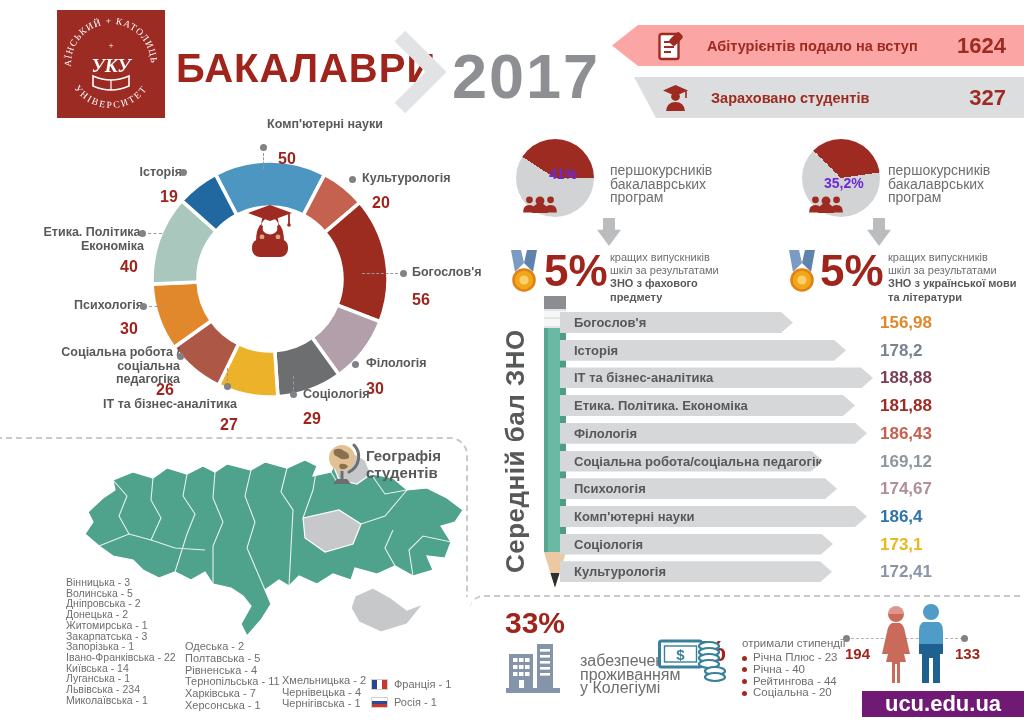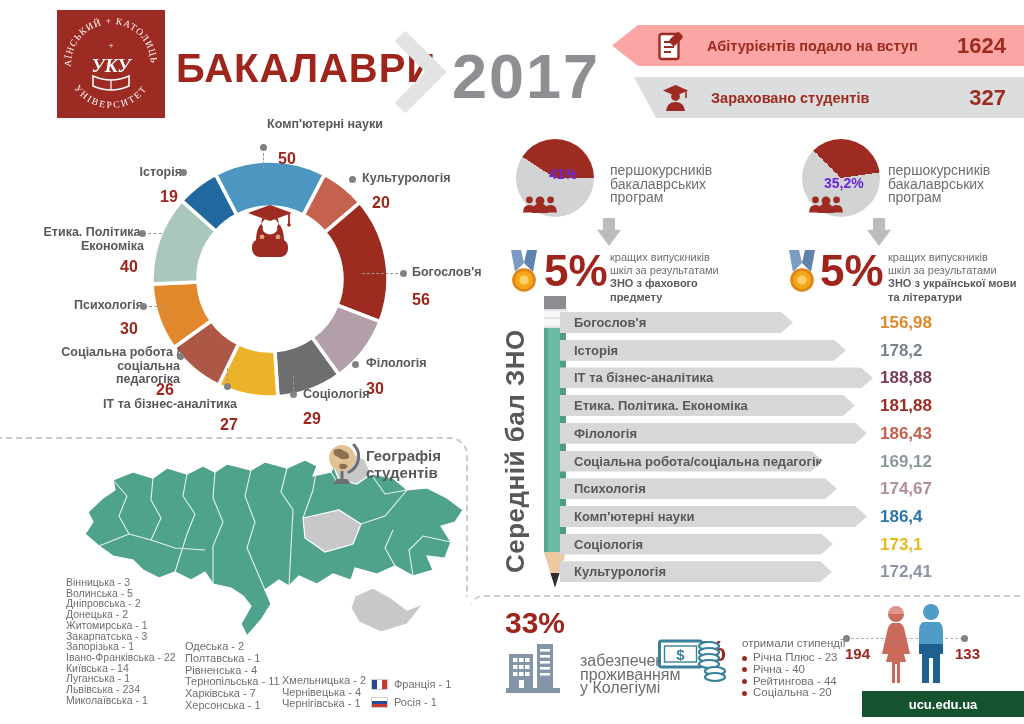--- a/index.html
+++ b/index.html
@@ -128,22 +128,22 @@
   .sch-list div::before{content:"";position:absolute;left:0;top:3.5px;width:5px;height:5px;border-radius:50%;background:#9d2b21;}
   .gline{left:846px;top:638px;width:122px;height:0;border-top:1.5px dashed #aeb0b2;}
   .gdot{width:7px;height:7px;border-radius:50%;background:#808285;}
   .gd1{left:843px;top:635px;}
   .gd2{left:961px;top:635px;}
   .gnum{font-size:15px;font-weight:bold;color:#9e241c;}
   .gn1{left:845px;top:645px;}
   .gn2{left:955px;top:645px;}
   .female{left:880px;top:606px;}
   .male{left:914px;top:604px;}
-  .ucu{left:862px;top:691px;width:162px;height:26px;background:#14532d;color:#fff;
-    font-size:13px;font-weight:bold;display:flex;align-items:center;justify-content:center;}
+  .ucu{left:862px;top:691px;width:162px;height:26px;background:#701a75;color:#fff;
+    font-size:22px;font-weight:bold;display:flex;align-items:center;justify-content:center;}
 </style>
 </head>
 <body>
 
 <div id="canvas">
 
   <div class="abs logo">
     <svg width="108" height="108" viewBox="0 0 108 108">
       <defs>
         <path id="arcTop" d="M14,54 A40,40 0 0 1 94,54"></path>
@@ -437,21 +437,21 @@
       <div>Закарпатська - 3</div>
       <div>Запорізька - 1</div>
       <div>Івано-Франківська - 22</div>
       <div>Київська - 14</div>
       <div>Луганська - 1</div>
       <div>Львівська - 234</div>
       <div>Миколаївська - 1</div>
     </div>
   <div class="abs regcol col2">
       <div>Одеська - 2</div>
-      <div>Полтавська - 1</div>
+      <div>Полтавська - 5</div>
       <div>Рівненська - 4</div>
       <div>Тернопільська - 11</div>
       <div>Харківська - 7</div>
       <div>Херсонська - 1</div>
     </div>
   <div class="abs regcol col3">
       <div>Хмельницька - 2</div>
       <div>Чернівецька - 4</div>
       <div>Чернігівська - 1</div>
     </div>

